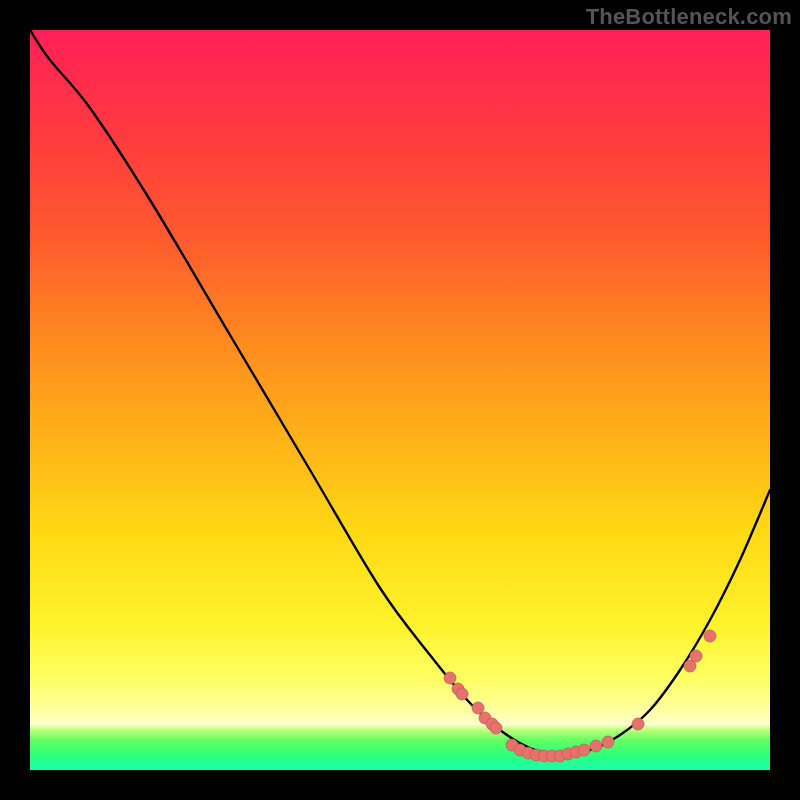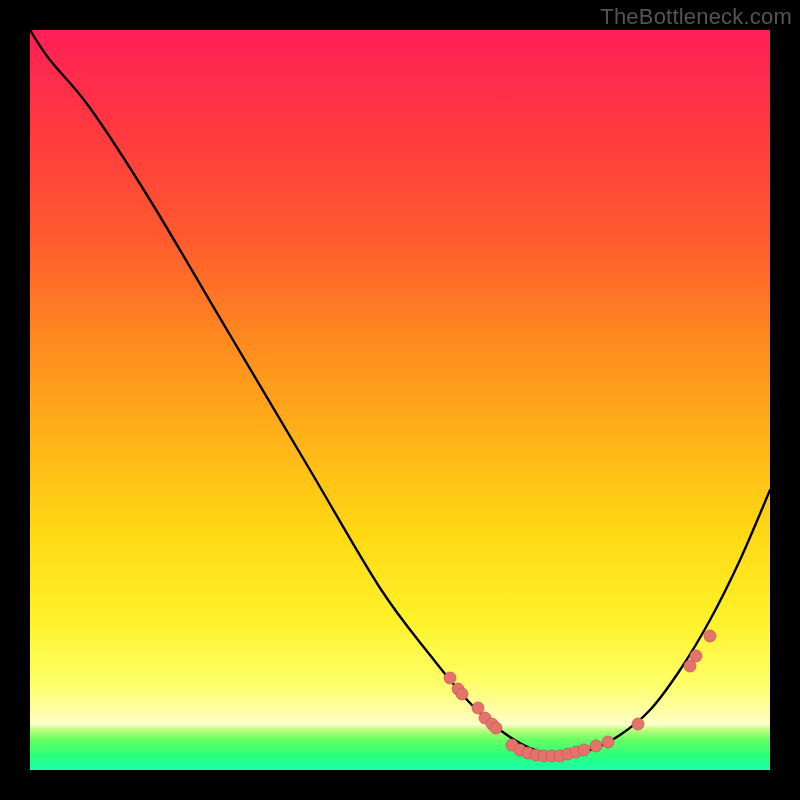--- a/index.html
+++ b/index.html
@@ -9,21 +9,21 @@
     width: 800px;
     height: 800px;
     background: #000;
   }
   .watermark {
     position: absolute;
     top: 4px;
     right: 8px;
     font-family: Arial, Helvetica, sans-serif;
     font-size: 22px;
-    font-weight: 400;
+    font-weight: 700;
     color: #545454;
     letter-spacing: 0.2px;
   }
   .plot {
     position: absolute;
     left: 30px;
     top: 30px;
     width: 740px;
     height: 740px;
     overflow: hidden;

